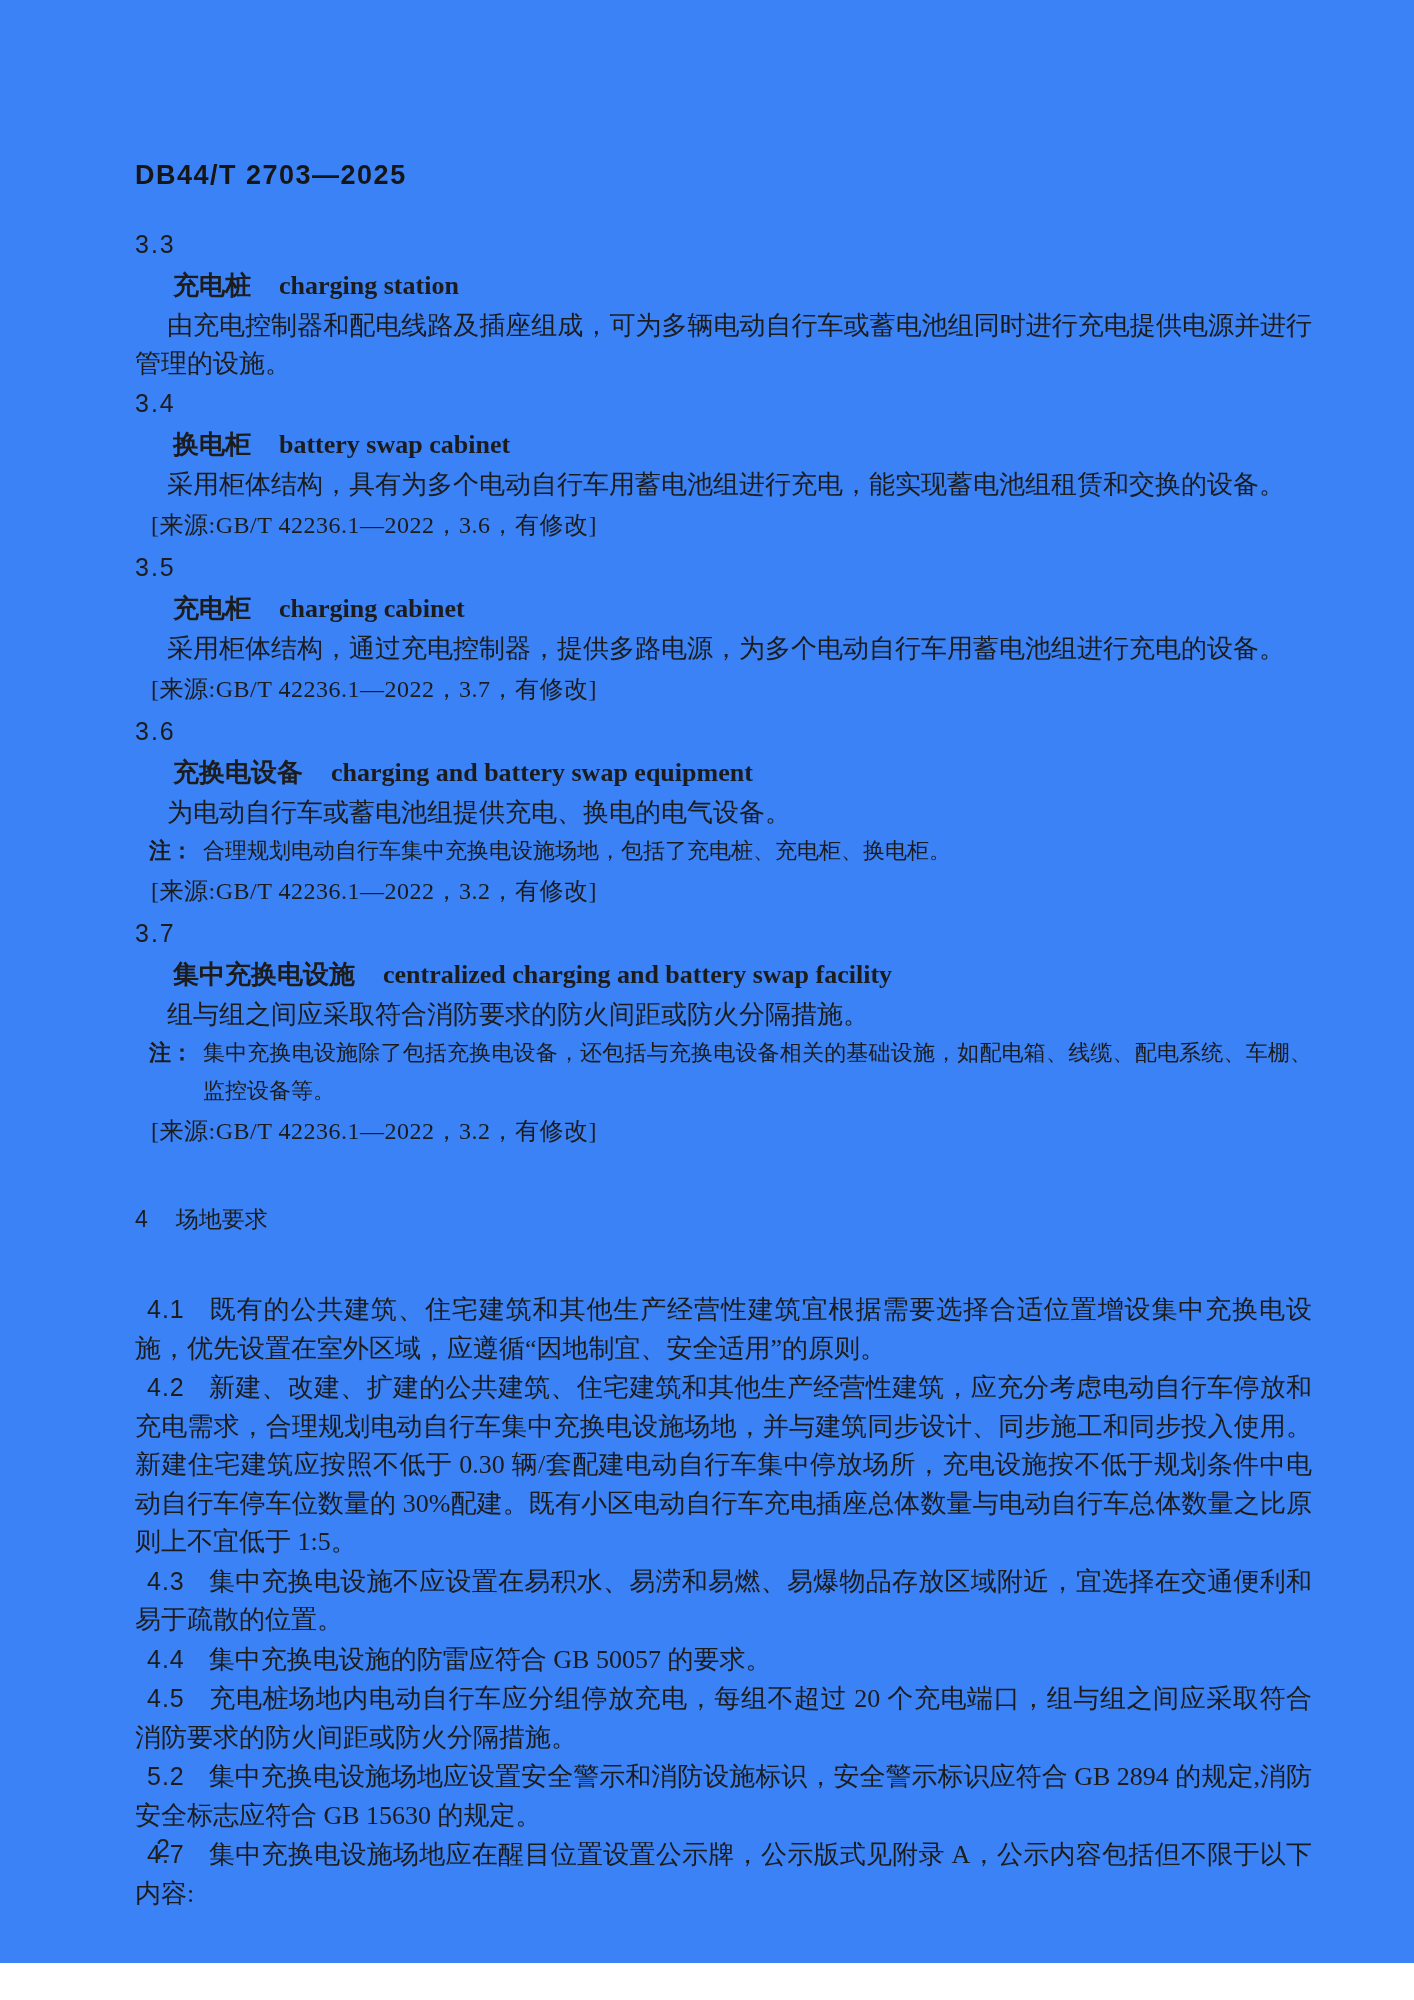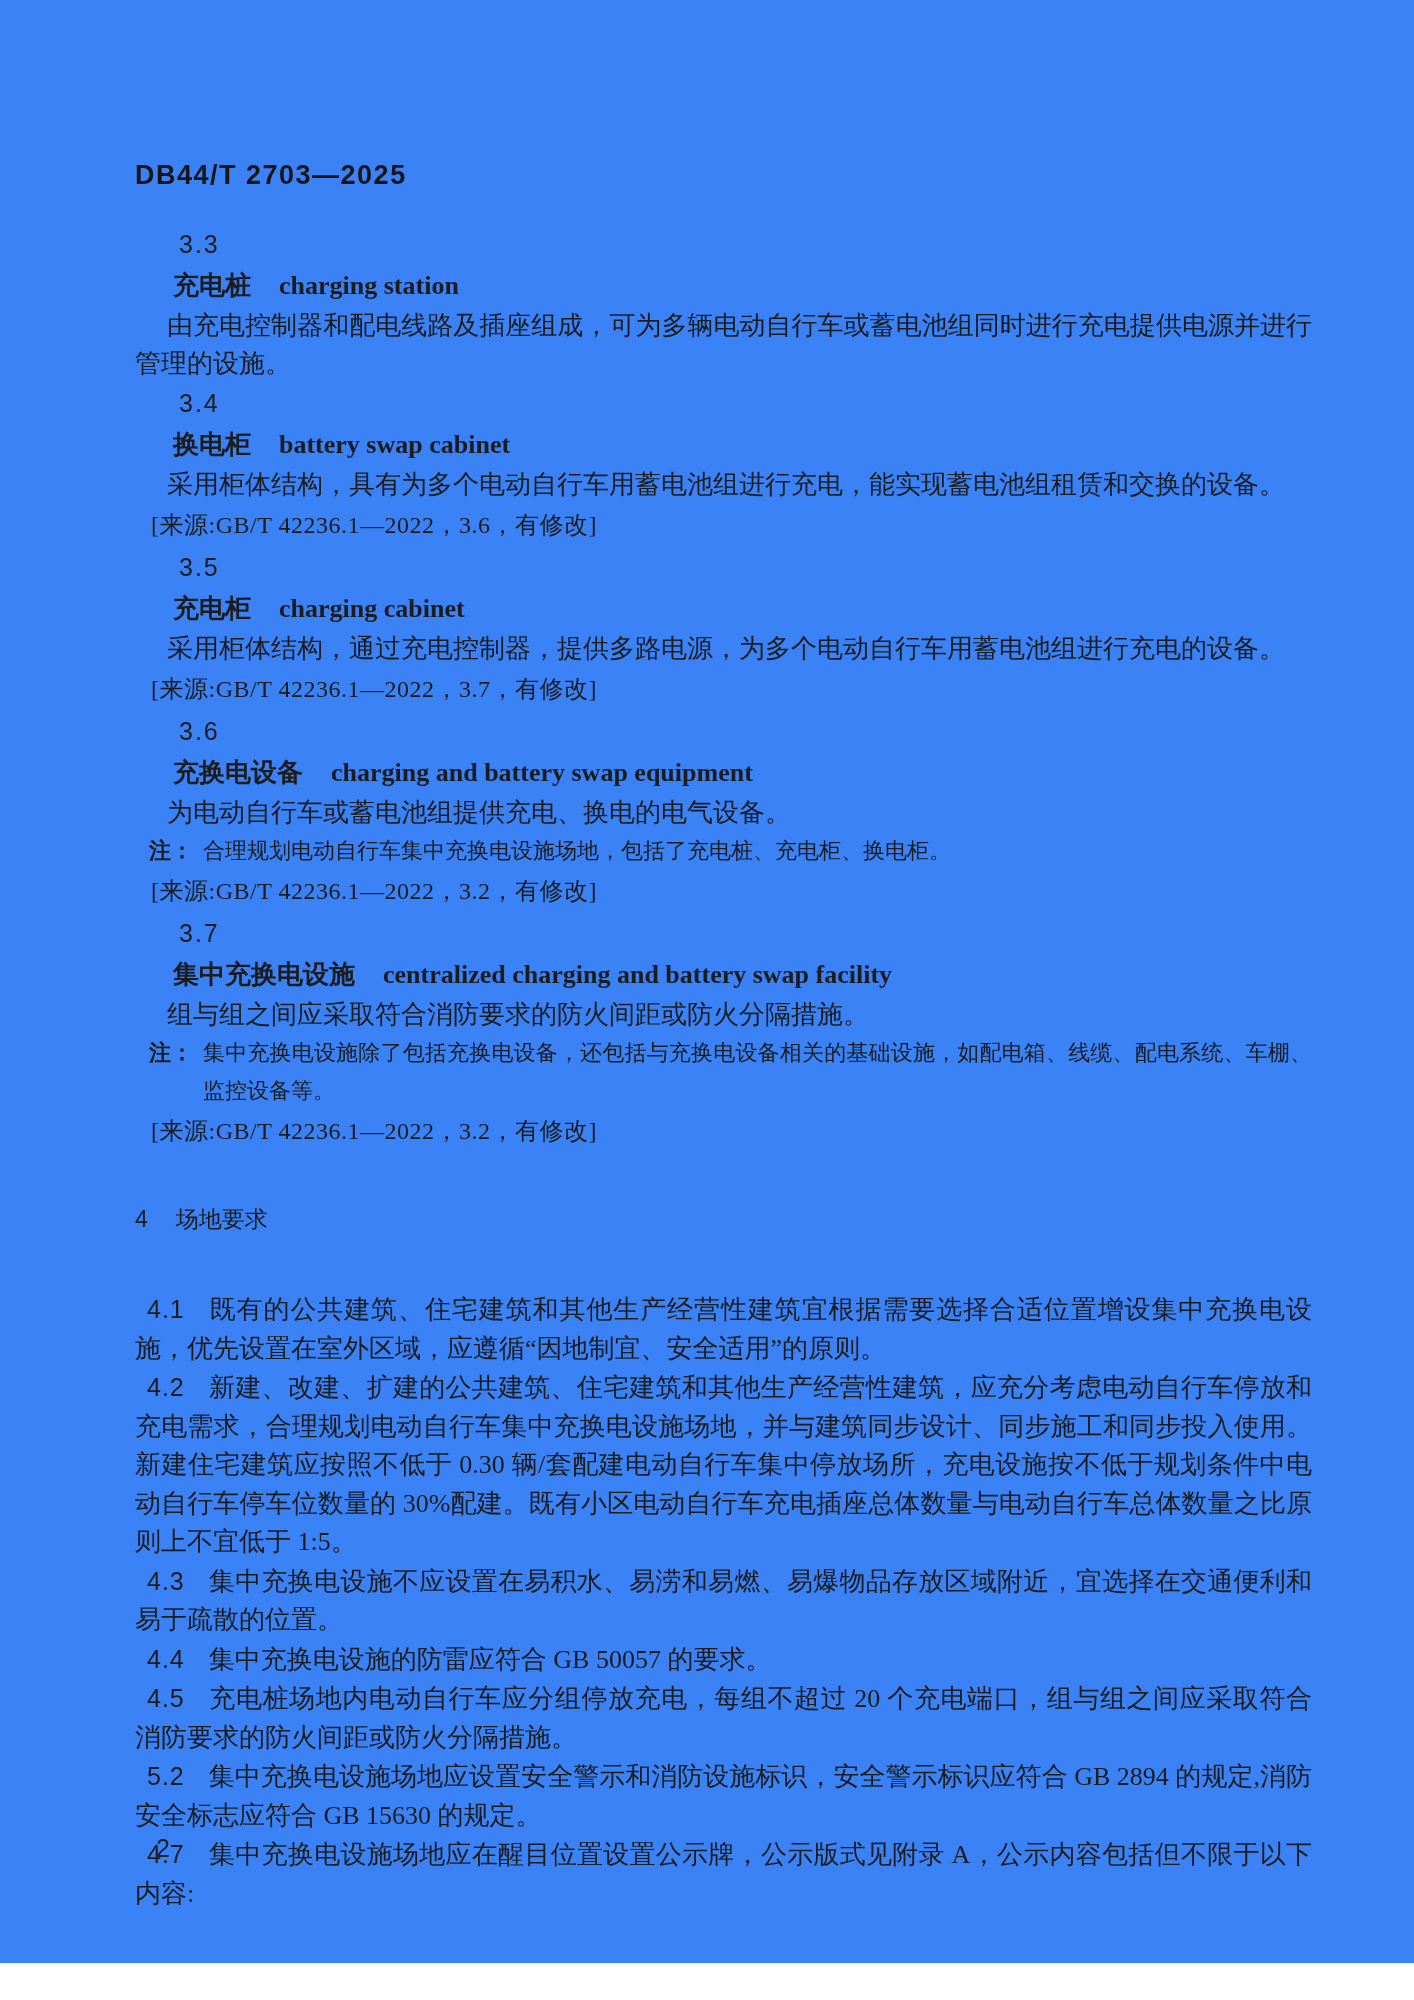--- a/index.html
+++ b/index.html
@@ -27,21 +27,20 @@
     line-height: 34px;
     margin-bottom: 32px;
     color: #161616;
   }
   
   .term-num {
     font-family: "Liberation Sans", "DejaVu Sans", sans-serif;
     font-size: 25px;
     line-height: 40px;
     letter-spacing: 2px;
-    margin-left: 44px;
   }
   .term-title {
     font-size: 26px;
     font-weight: 700;
     line-height: 43px;
     padding-left: 38px;
   }
   .term-title .en {
     font-family: "Liberation Serif", "DejaVu Serif", serif;
     margin-left: 28px;

